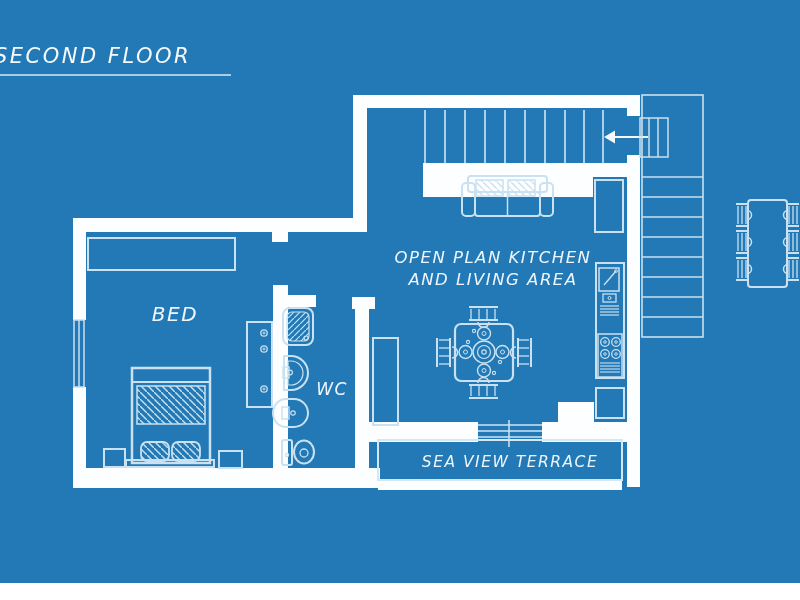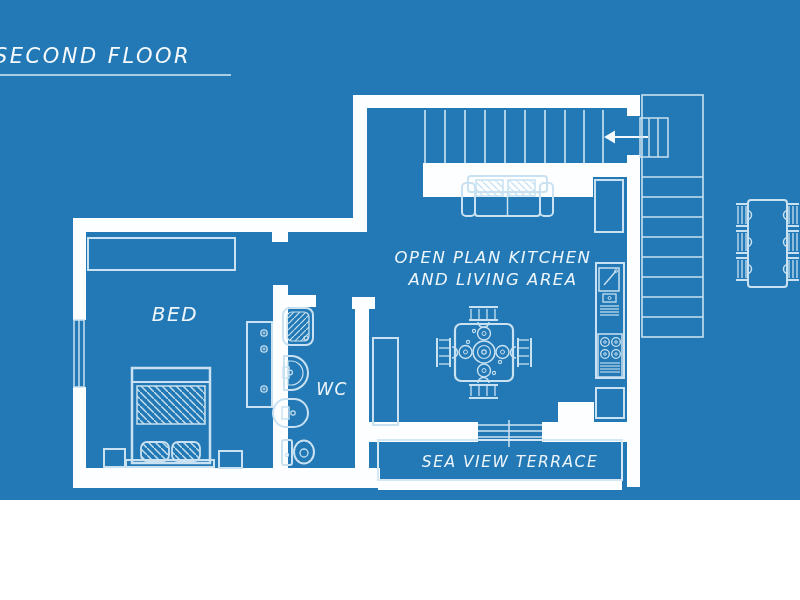--- a/index.html
+++ b/index.html
@@ -1,17 +1,17 @@
 <!DOCTYPE html>
 <html><head>
 <meta charset="utf-8">
 <style>
   html,body{margin:0;padding:0;}
   .stage{
-    position:relative;width:800px;height:500px;overflow:hidden;
+    position:relative;width:800px;height:583px;overflow:hidden;
     background:#2279b5;
     font-family:"DejaVu Sans", sans-serif;
   }
   svg{display:block;}
   text{
     font-family:"DejaVu Sans", sans-serif;
     font-style:italic;
     fill:#eef6fc;
   }
   .title-text{font-size:21px;letter-spacing:2.5px;fill:#f6fafd;}

